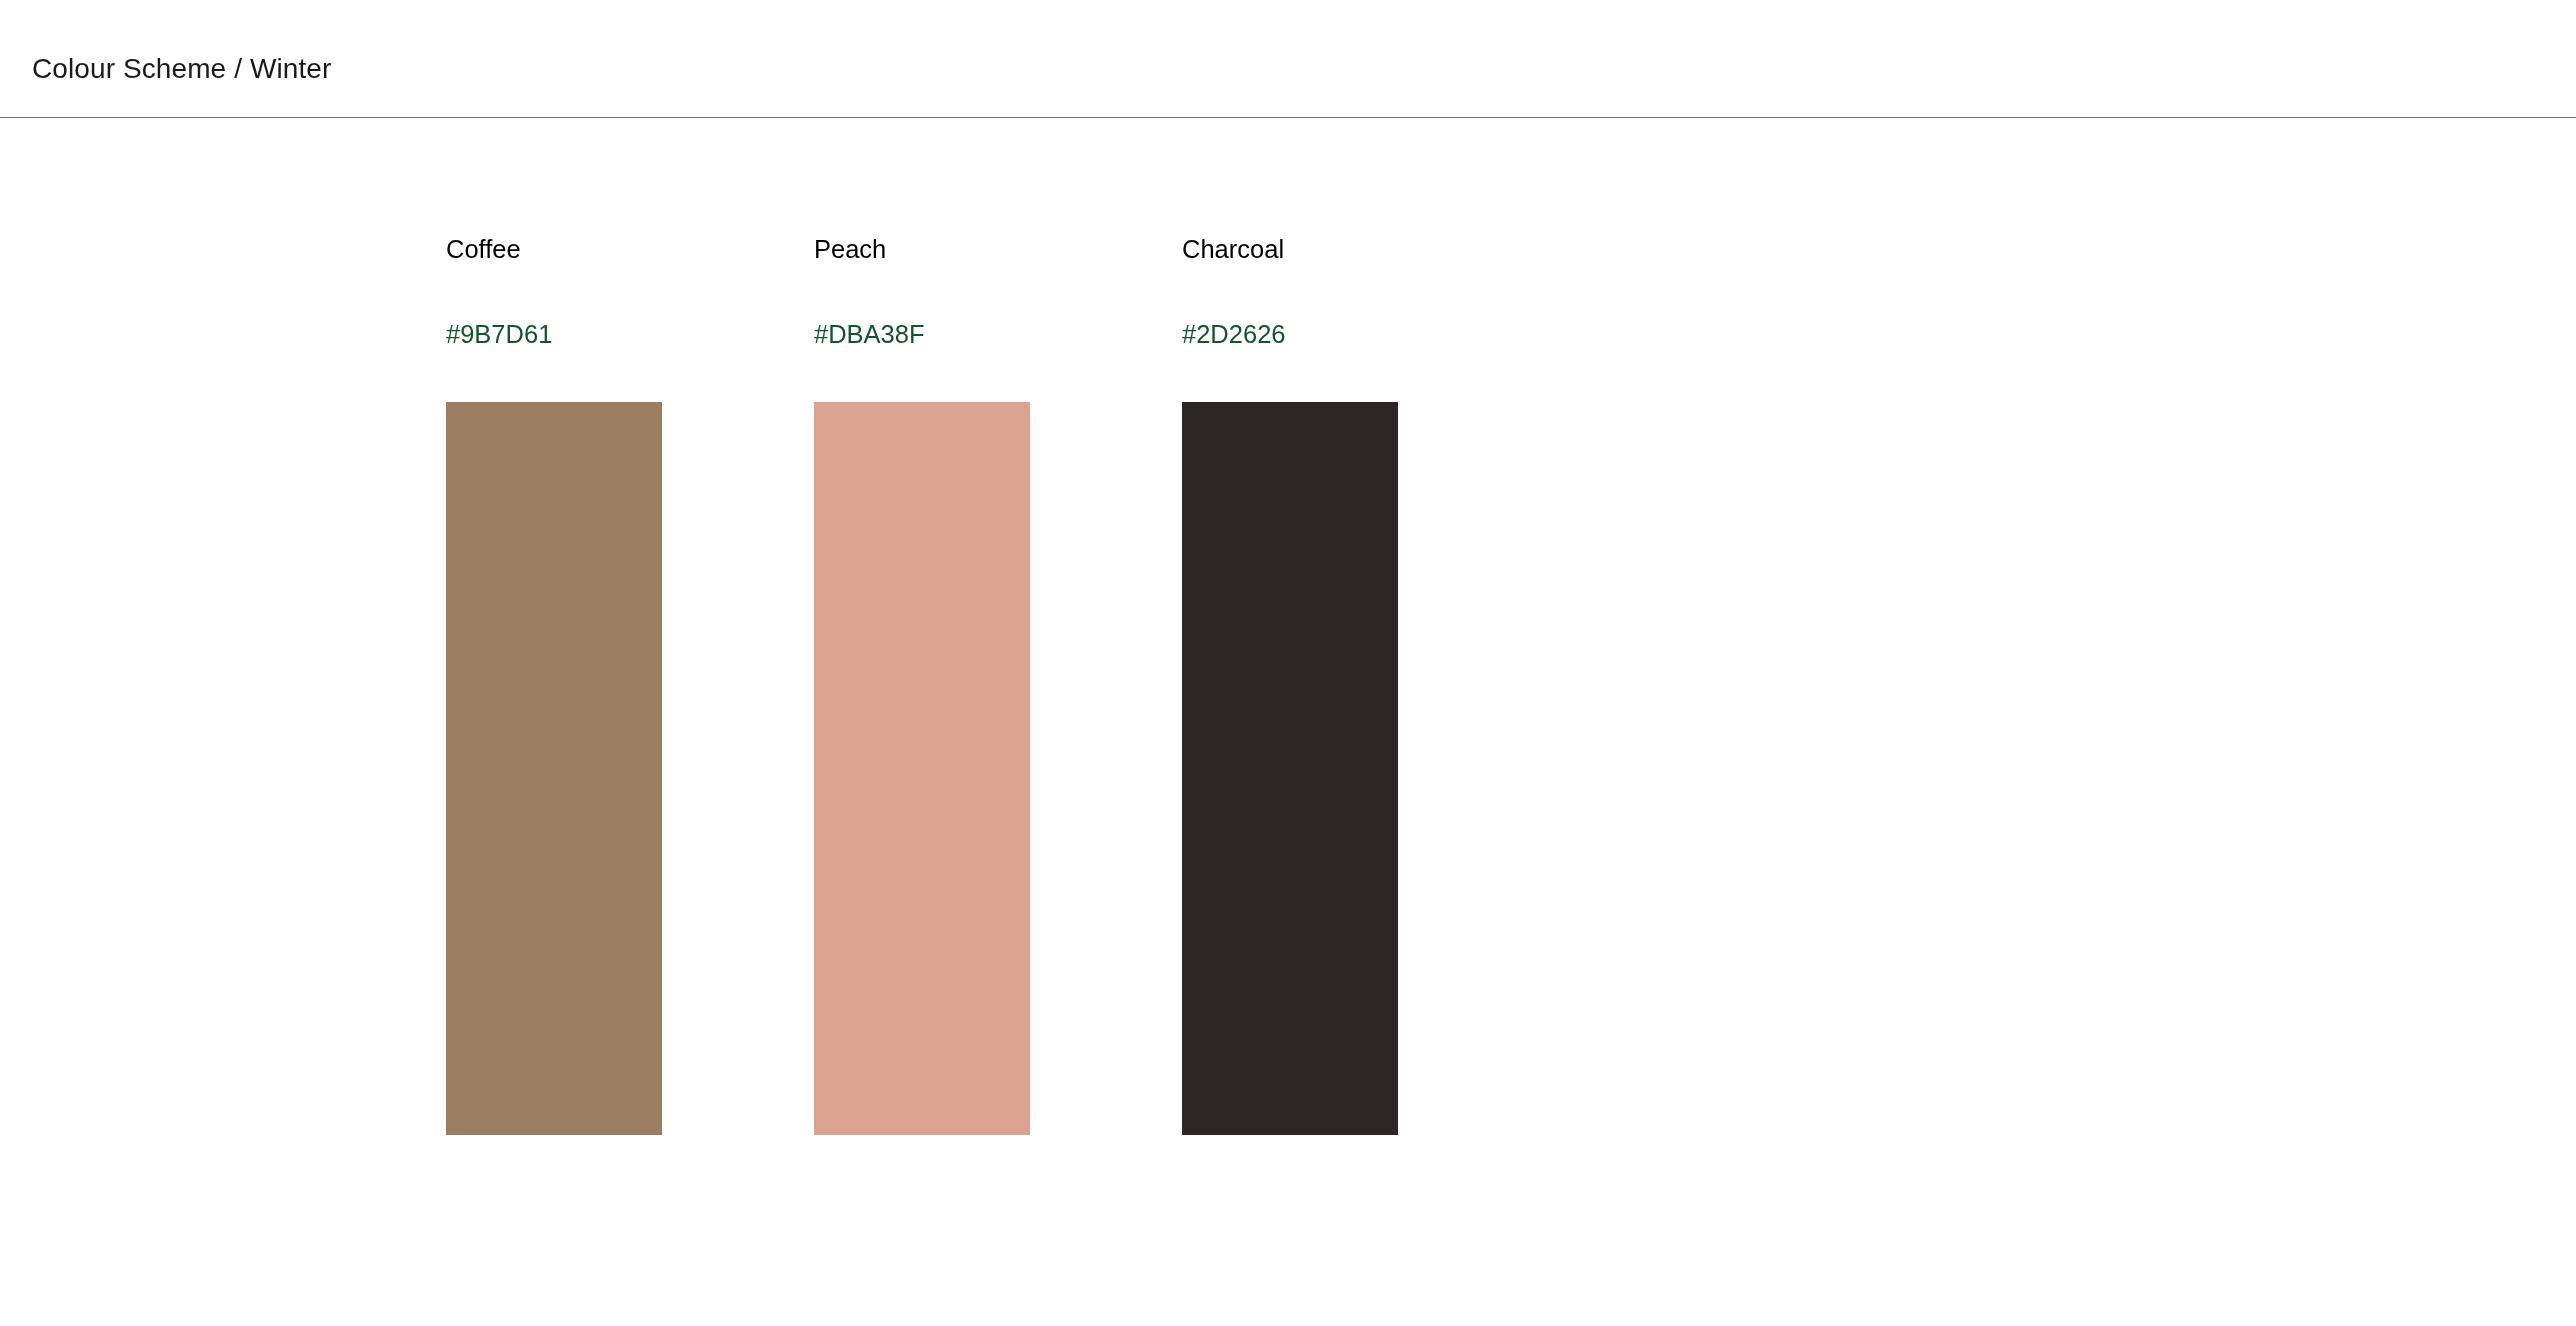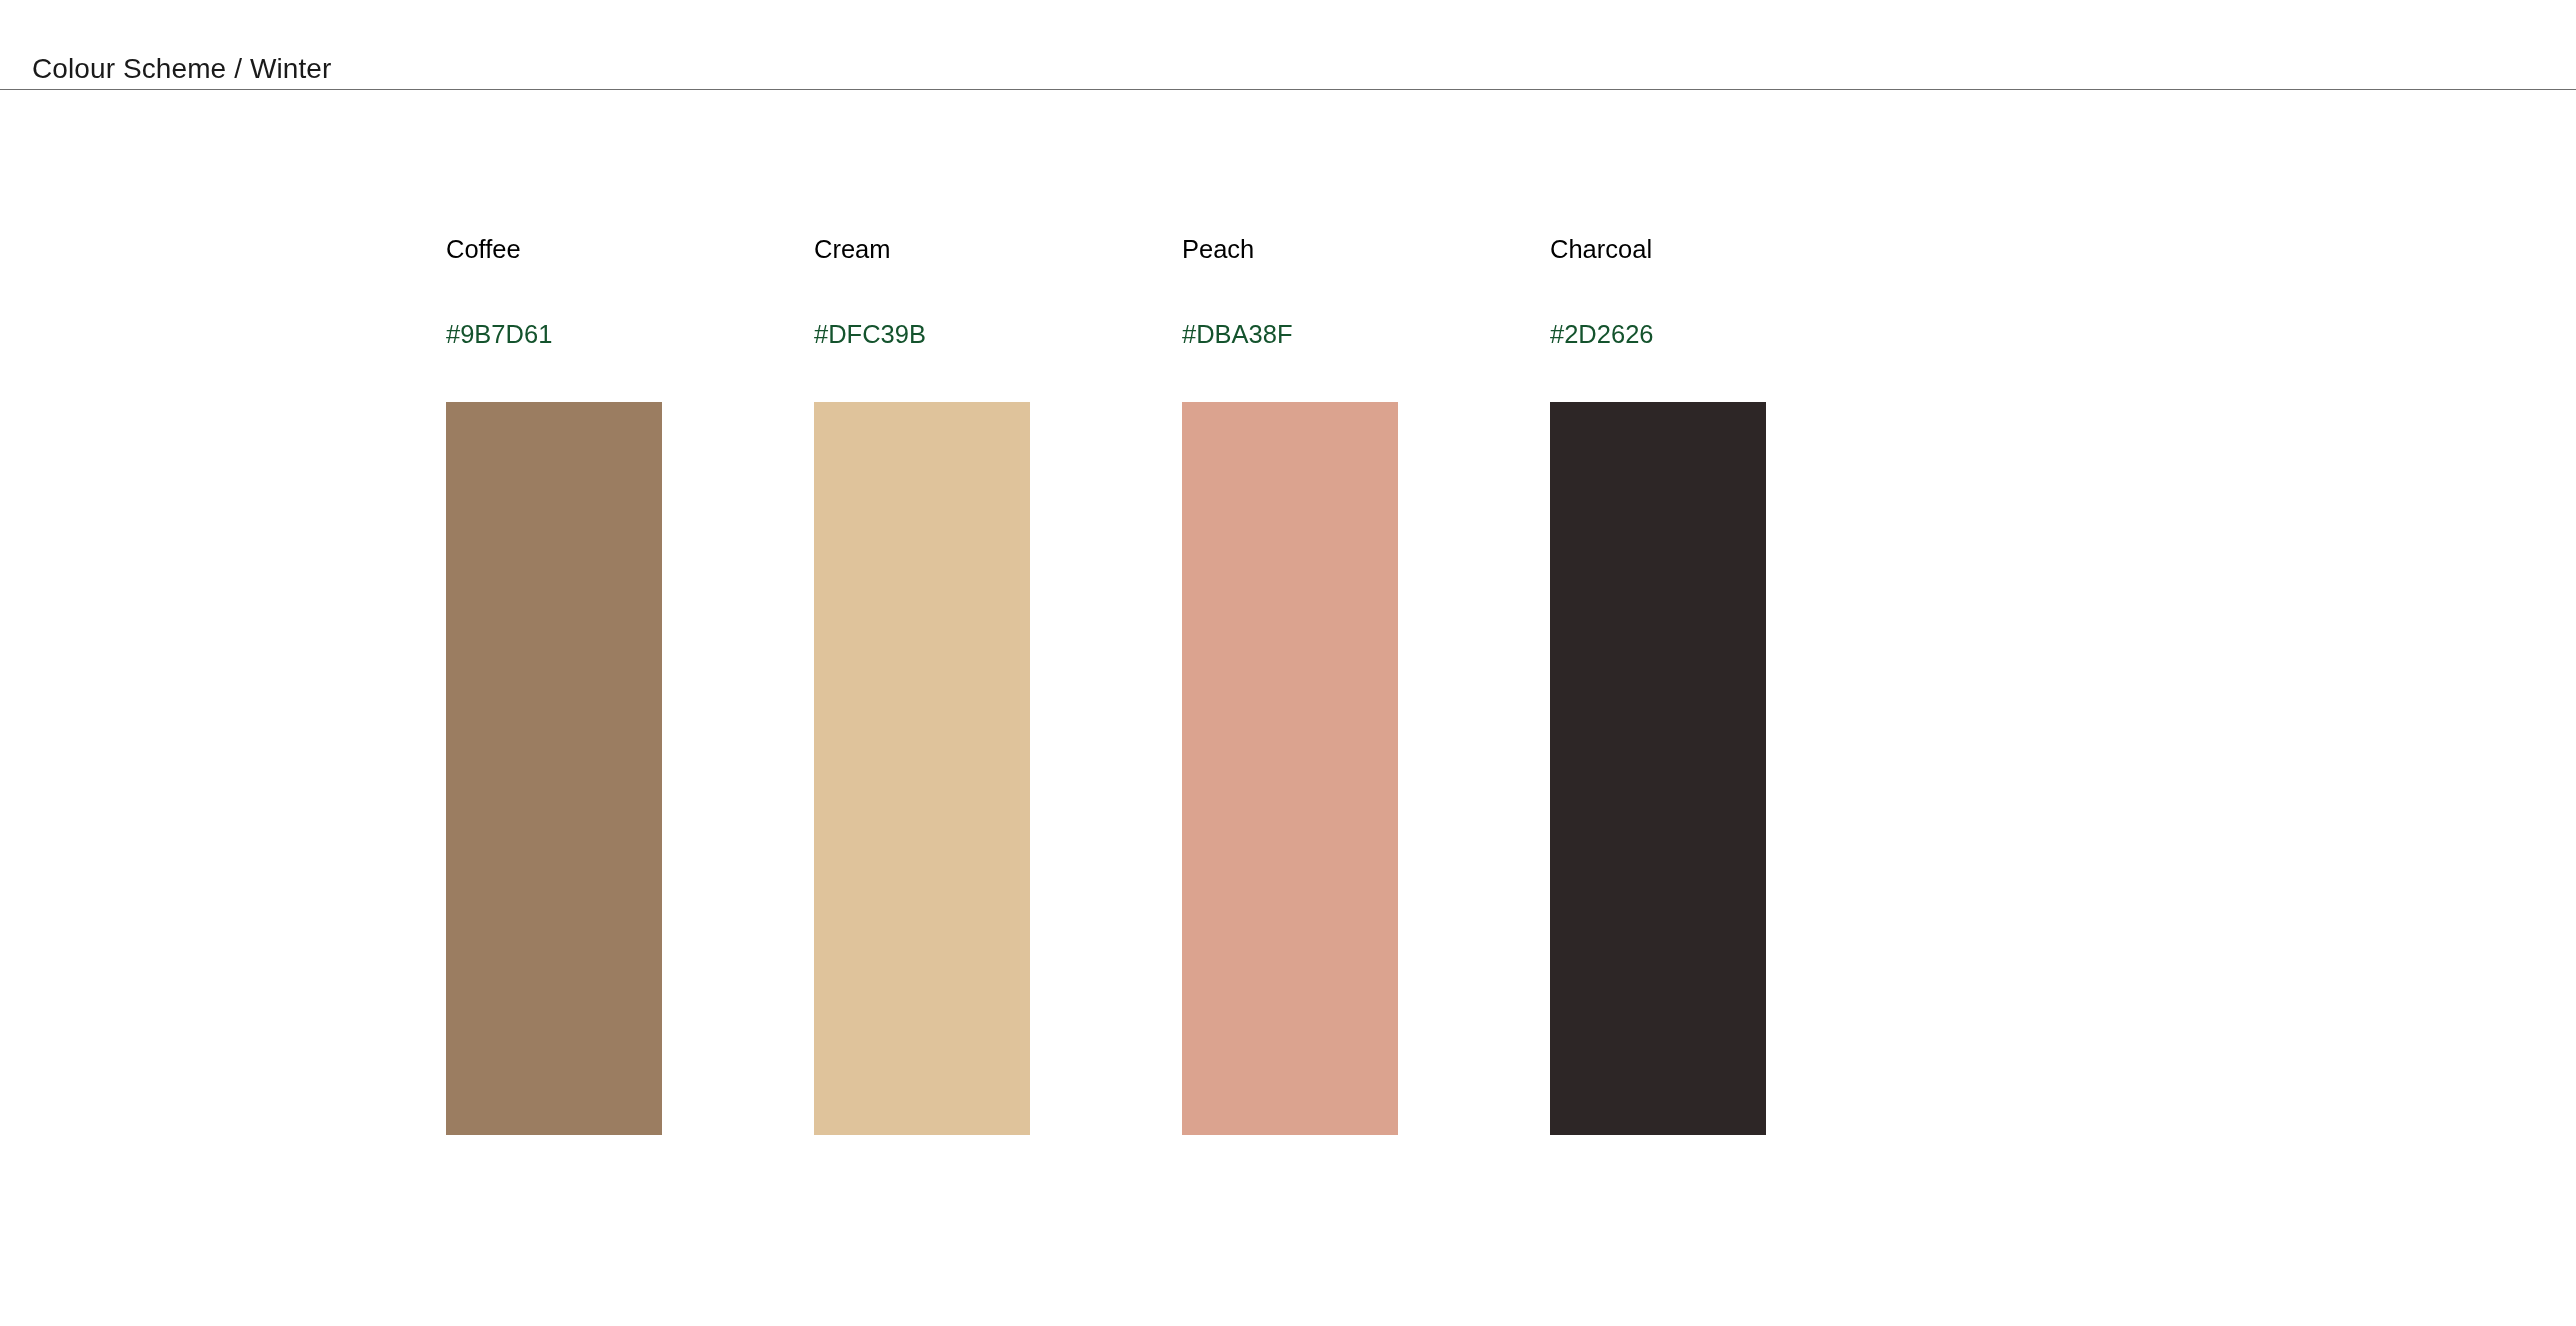--- a/index.html
+++ b/index.html
@@ -16,21 +16,21 @@
     overflow: hidden;
     position: relative;
   }
 
   
   .app-header {
     position: absolute;
     left: 0;
     top: 0;
     width: 2576px;
-    height: 90px;
+    height: 118px;
     box-sizing: border-box;
     border-bottom: 1.3px solid #6f6f6f;
     background: #ffffff;
   }
   .app-title {
     position: absolute;
     left: 32px;
     top: 51px;
     font-size: 28px;
     line-height: 35px;
@@ -99,25 +99,20 @@
 
 <div class="palette">
   <div class="swatch-grid">
 
     <div class="swatch-col">
       <div class="swatch-name">Coffee</div>
       <div class="swatch-hex">#9B7D61</div>
       <div class="swatch-chip" style="background: rgb(155, 125, 97);"></div>
     </div>
 
-    <div class="swatch-col">
-      <div class="swatch-name">Cream</div>
-      <div class="swatch-hex">#DFC39B</div>
-      <div class="swatch-chip" style="background: rgb(223, 195, 155);"></div>
-    </div>
 
     <div class="swatch-col">
       <div class="swatch-name">Peach</div>
       <div class="swatch-hex">#DBA38F</div>
       <div class="swatch-chip" style="background: rgb(219, 163, 143);"></div>
     </div>
 
 
     <div class="swatch-col">
       <div class="swatch-name">Charcoal</div>

